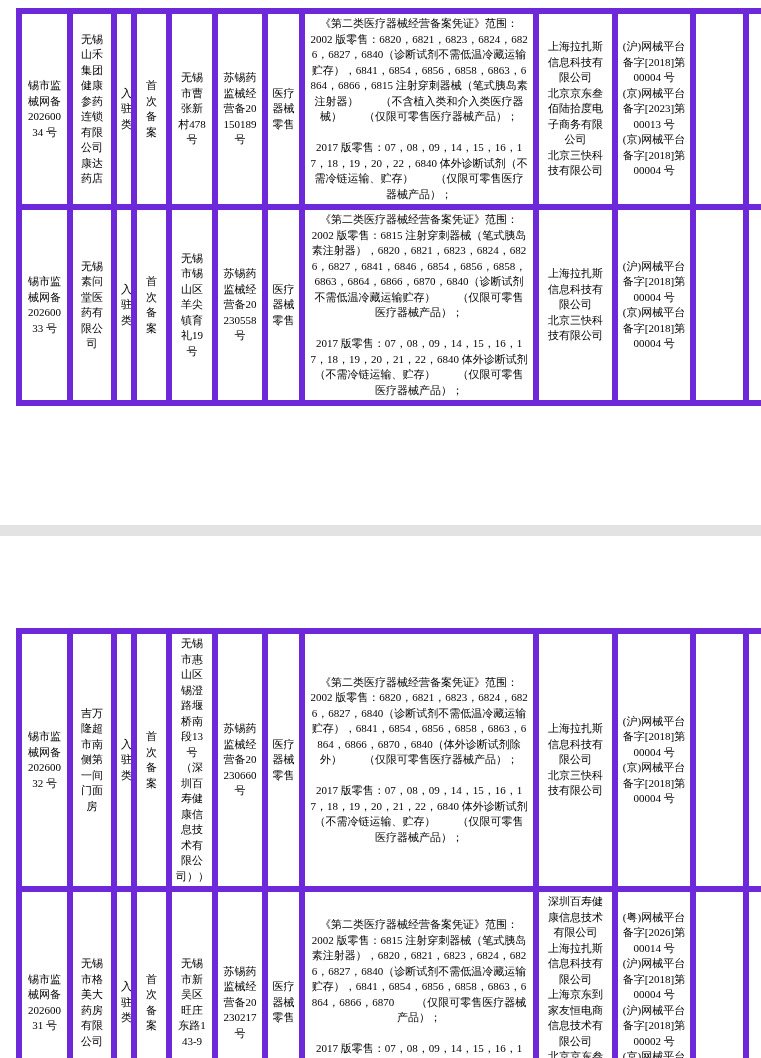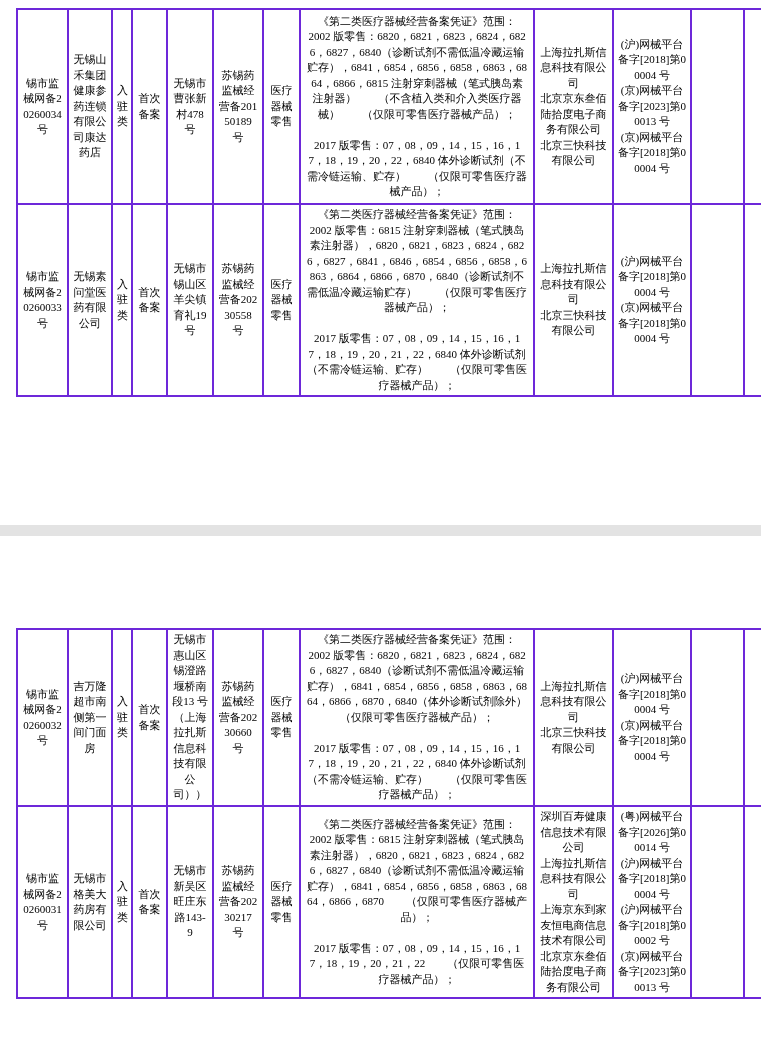--- a/index.html
+++ b/index.html
@@ -20,21 +20,21 @@
   table.doc-table {
     position: absolute;
     left: 16px;
     border-collapse: collapse;
     table-layout: fixed;
     width: 767px;
   }
   table.doc-table#table-page1 { top: 8px; }
   table.doc-table#table-page2 { top: 628px; }
   .doc-table td {
-    border: 2px solid #6d28d9;
+    border: 6px solid #6d28d9;
     vertical-align: middle;
     text-align: center;
     font-size: 11px;
     line-height: 15.5px;
     padding: 2px 4px;
     white-space: pre-line;
     word-break: break-all;
     overflow: hidden;
   }
   .doc-table td.scope-cell { padding: 2px 5px; }
@@ -121,21 +121,21 @@
       <col style="width:78px">
       <col style="width:53px">
       <col style="width:40px">
   </colgroup>
   <tbody>
     <tr class="row-t2-a">
       <td>锡市监械网备20260032 号</td>
       <td>吉万隆超市南侧第一间门面房</td>
       <td>入驻类</td>
       <td>首次备案</td>
-      <td>无锡市惠山区锡澄路堰桥南段13 号（上海拉扎斯信息科技有限公司））</td>
+      <td>无锡市惠山区锡澄路堰桥南段13 号（深圳百寿健康信息技术有限公司））</td>
       <td>苏锡药监械经营备20230660 号</td>
       <td>医疗器械零售</td>
       <td class="scope-cell">《第二类医疗器械经营备案凭证》范围：
 2002 版零售：6820，6821，6823，6824，6826，6827，6840（诊断试剂不需低温冷藏运输贮存），6841，6854，6856，6858，6863，6864，6866，6870，6840（体外诊断试剂除外）　　（仅限可零售医疗器械产品）；
 
 2017 版零售：07，08，09，14，15，16，17，18，19，20，21，22，6840 体外诊断试剂（不需冷链运输、贮存）　　（仅限可零售医疗器械产品）；</td>
       <td>上海拉扎斯信息科技有限公司
 北京三快科技有限公司</td>
       <td>(沪)网械平台备字[2018]第00004 号
 (京)网械平台备字[2018]第00004 号</td>

